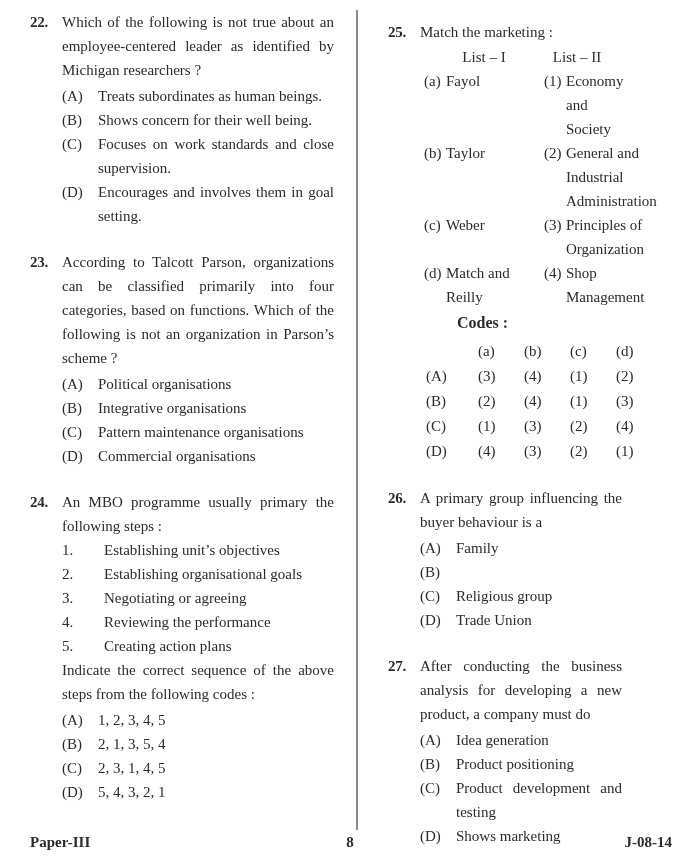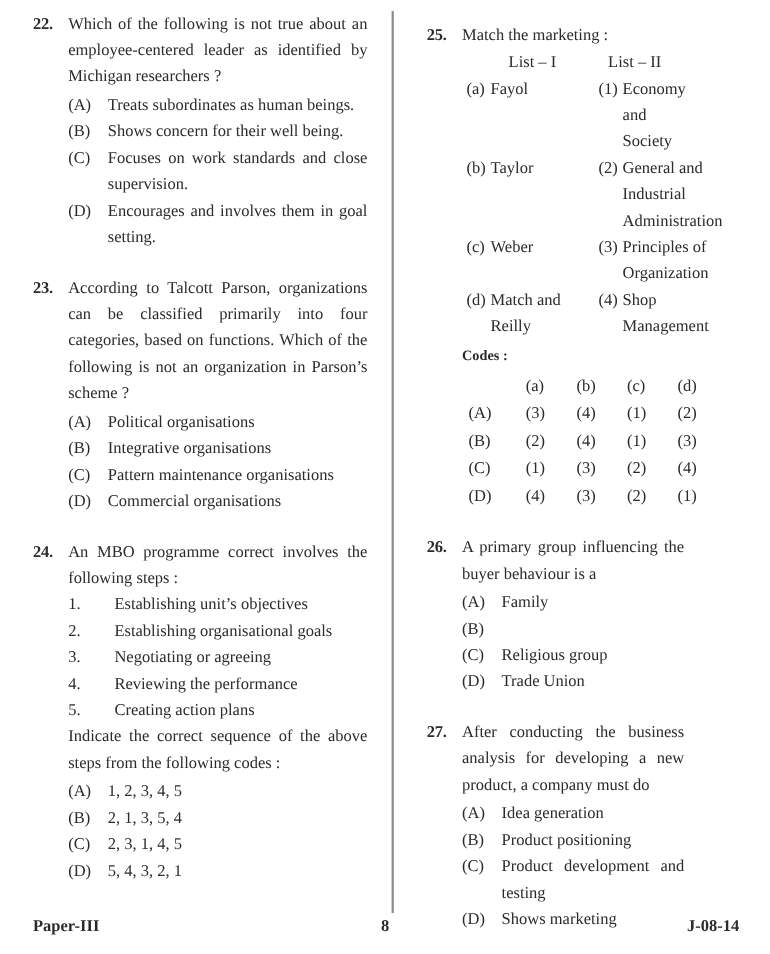--- a/index.html
+++ b/index.html
@@ -167,23 +167,24 @@
   .itm-tag {
     flex: 0 0 22px;
   }
   .itm-txt {
     flex: 1 1 auto;
   }
 
   
   .codes-label {
     font-weight: bold;
-    font-size: 13px;
+    font-size: 16px;
     line-height: 24px;
     margin-top: 2px;
+    margin-left: 37px;
   }
   .codes-table {
     margin-top: 4px;
     font-size: 15px;
     line-height: 25px;
   }
   .codes-row {
     display: flex;
     flex-direction: row;
   }
@@ -283,21 +284,21 @@
               <div class="opt-label">(D)</div>
               <div class="opt-text nojust">Commercial organisations</div>
             </div>
           </div>
         </div>
       </div>
 
       <div class="question">
         <div class="q-num">24.</div>
         <div class="q-body">
-          <p class="q-stem">An MBO programme correct involves the following steps :</p>
+          <p class="q-stem">An MBO programme usually primary the following steps :</p>
           <div class="steps">
             <div class="step">
               <div class="step-num">1.</div>
               <div class="step-text">Establishing unit’s objectives</div>
             </div>
             <div class="step">
               <div class="step-num">2.</div>
               <div class="step-text">Establishing organisational goals</div>
             </div>
             <div class="step">

